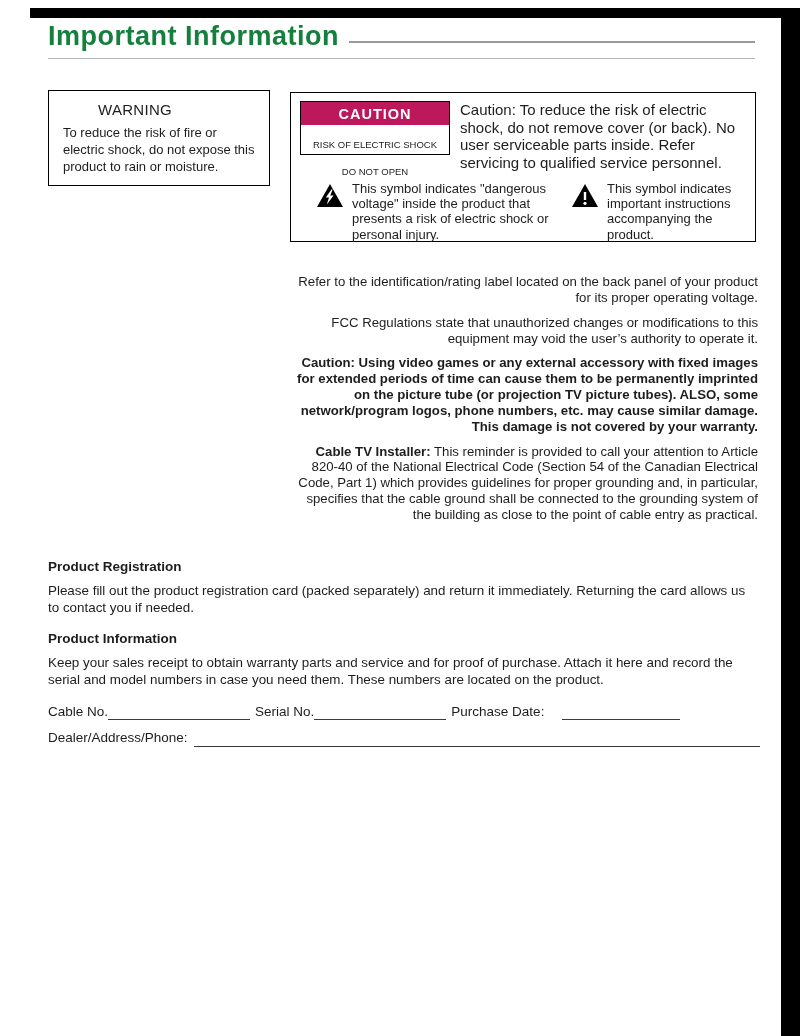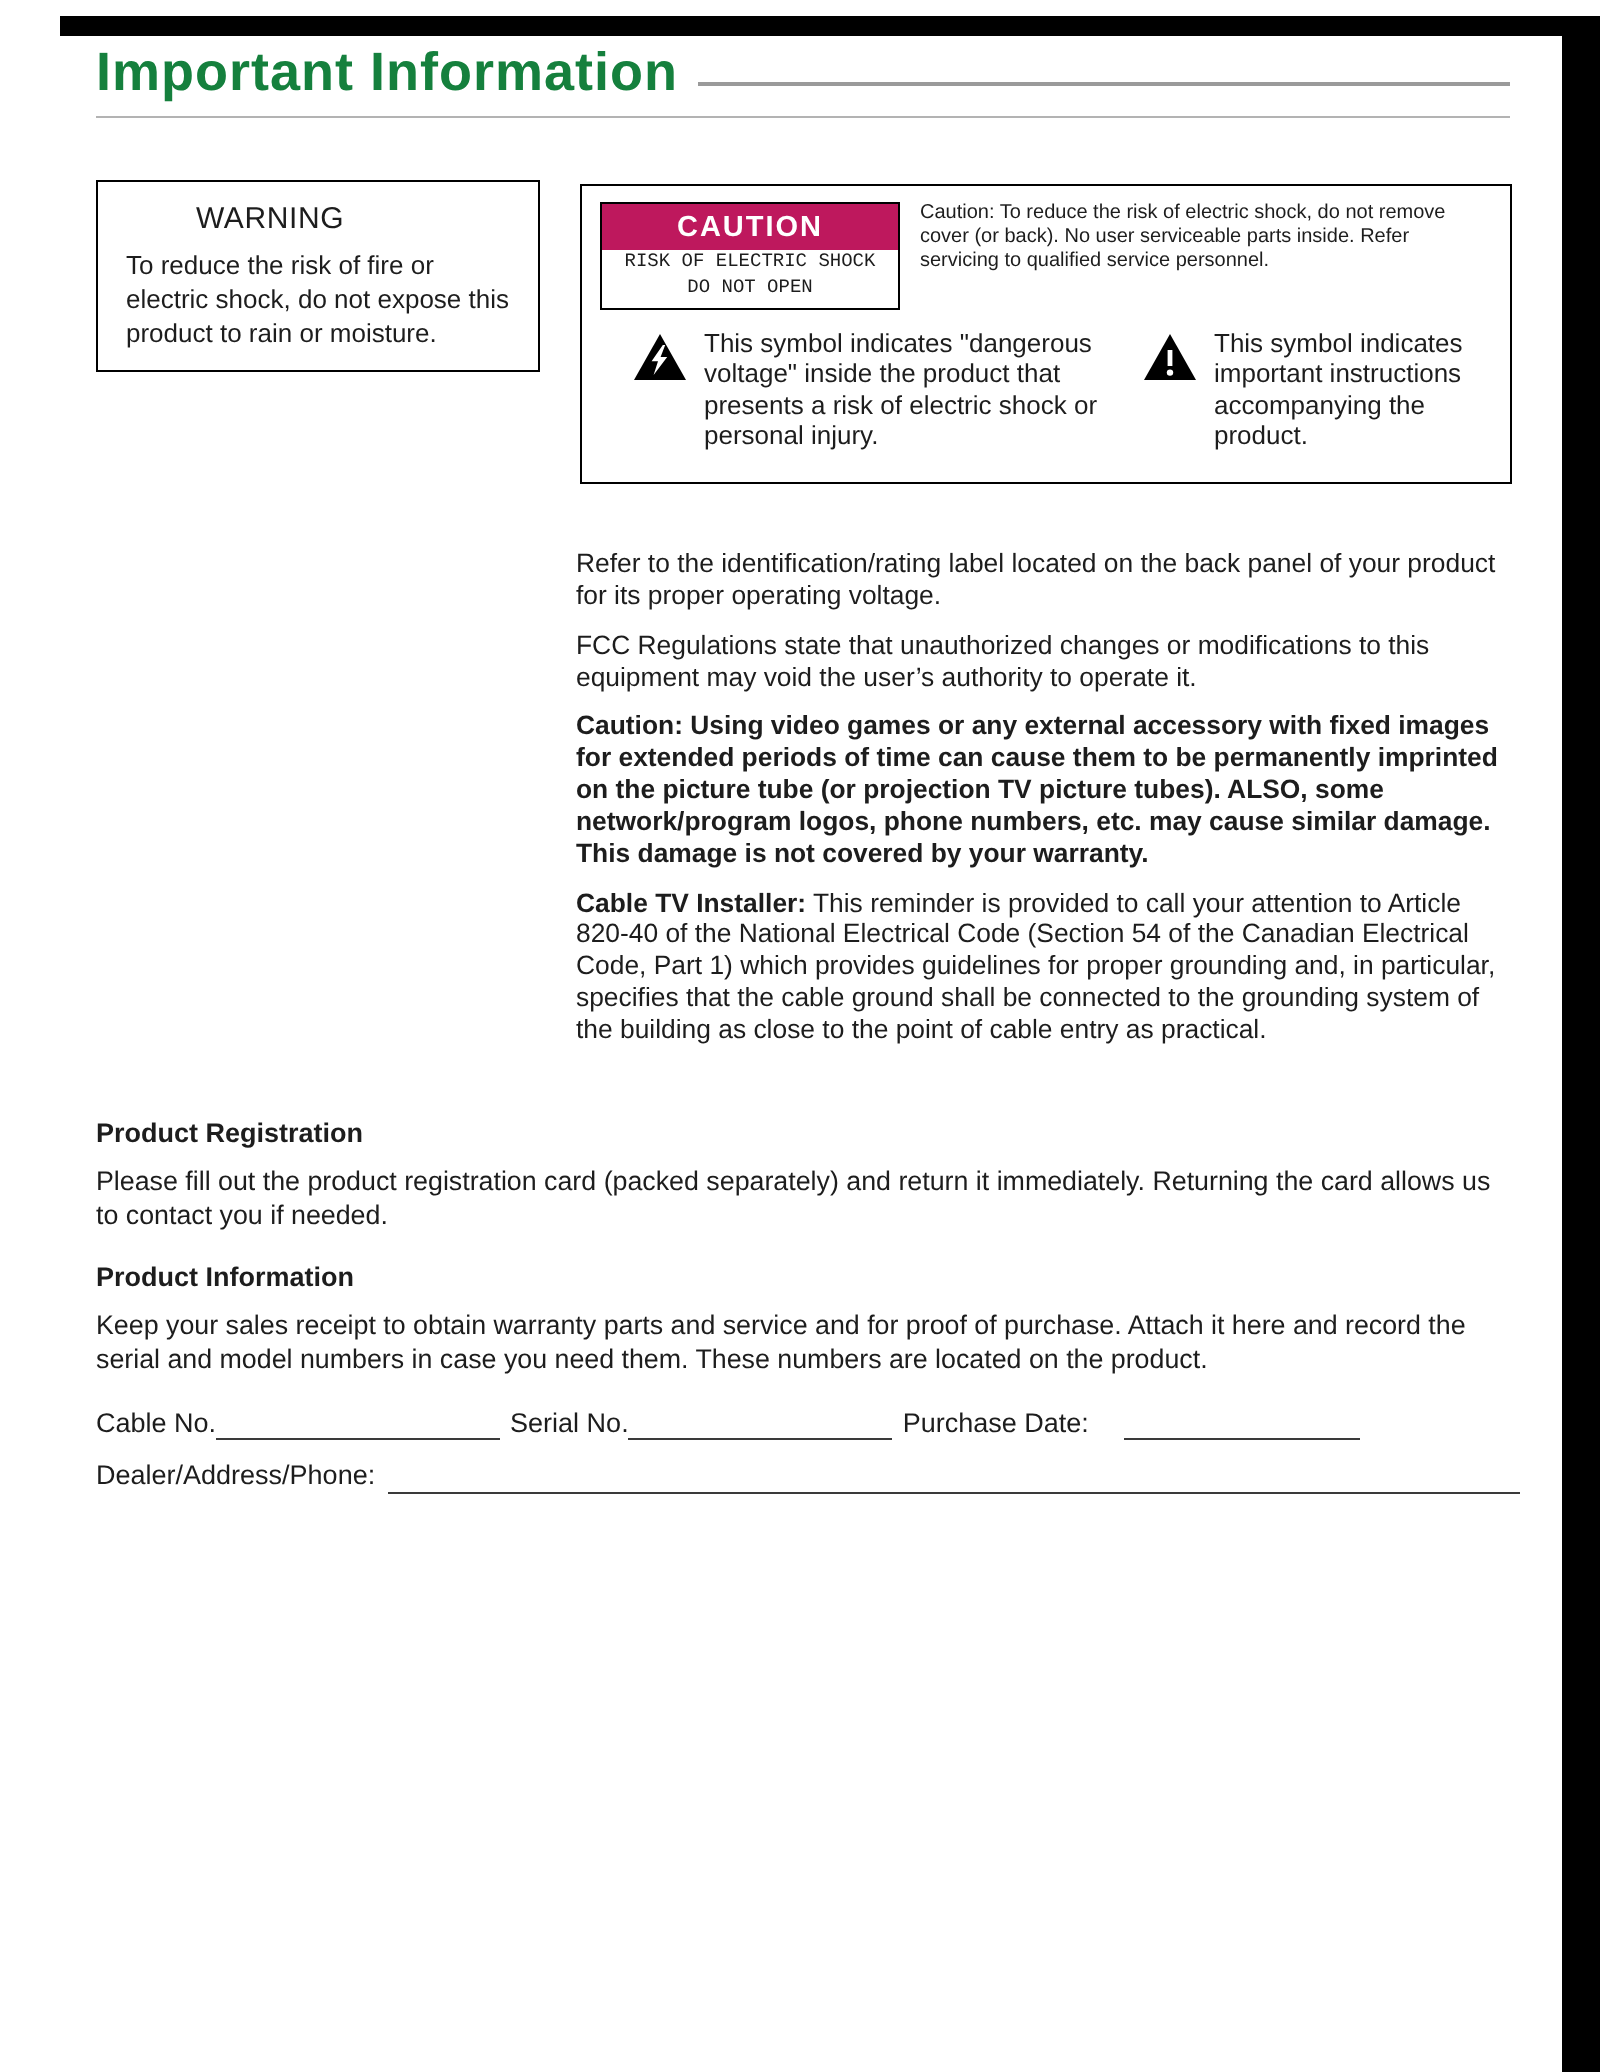--- a/index.html
+++ b/index.html
@@ -22,32 +22,32 @@
   
   .warning-box { position:absolute; left:48px; top:90px; width:222px; height:96px; border:1px solid #000; padding:10px 14px; }
   .warning-box .w-title { font-size:15px; font-weight:500; margin-bottom:7px; letter-spacing:0.3px;margin-left:35px; }
   .warning-box .w-body { font-size:13px; line-height:1.3; }
 
   
   .caution-box { position:absolute; left:290px; top:92px; width:466px; height:150px; border:1px solid #000; padding:8px 9px; }
   .caution-row1 { display:flex; }
   .caution-inner { width:150px; border:1px solid #000; text-align:center; flex:0 0 150px; height:54px; }
   .caution-inner .c-head { background:#be185d; color:#fff; font-weight:bold; font-size:14.5px; letter-spacing:1px; padding:4px 0 3px; }
-  .caution-inner .c-line { font-size:9.5px; line-height:1.35; padding-top:0;font-family:Liberation Mono, monospace; }
-  .caution-text { flex:1; padding-left:10px; font-size:10px; line-height:1.18; }
+  .caution-inner .c-line { font-size:9.5px; line-height:1.35; padding-top:14px; }
+  .caution-text { flex:1; padding-left:10px; font-size:15px; line-height:1.18; }
   .caution-row2 { display:flex; margin-top:9px; padding-left:16px; }
   .sym-col { display:flex; }
   .sym-col.left { flex:0 0 245px; }
   .sym-col.right { flex:1; padding-left:10px; }
   .sym-icon { flex:0 0 30px; padding-top:2px; }
   .sym-text { font-size:13px; line-height:1.18; padding-left:6px; }
 
   
   .paragraphs { position:absolute; left:288px; top:274px; width:470px; font-size:13.2px; line-height:1.2; }
-  .para { margin-bottom:9px; }
+  .para { margin-bottom:9px;text-align:right; }
   .para.bold { font-weight:bold; }
   .bold-inline { font-weight:bold; }
 
   
   .bottom { position:absolute; left:48px; top:558px; width:712px; font-size:13.4px; line-height:1.3; }
   .sec-heading { font-weight:bold; font-size:13.5px; margin-bottom:6px; }
   .sec-body { margin-bottom:14px; }
   .fill-row { display:flex; align-items:flex-end; margin-bottom:9px; font-size:13.5px; }
   .blank { display:inline-block; border-bottom:1px solid #3a3a3a; height:14px; }
   .blank.model { width:142px; }

